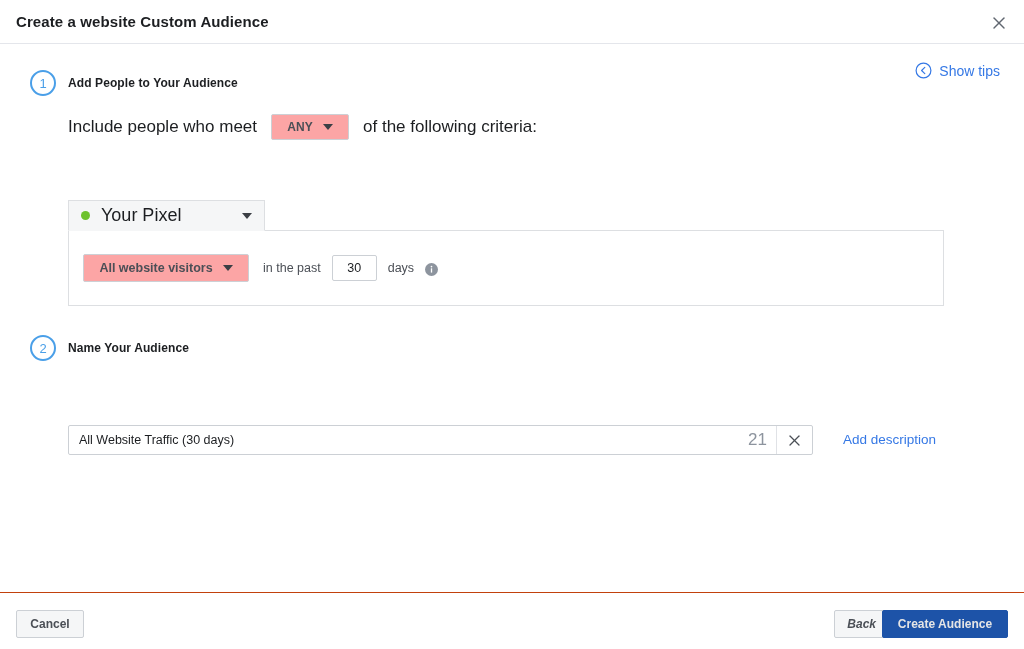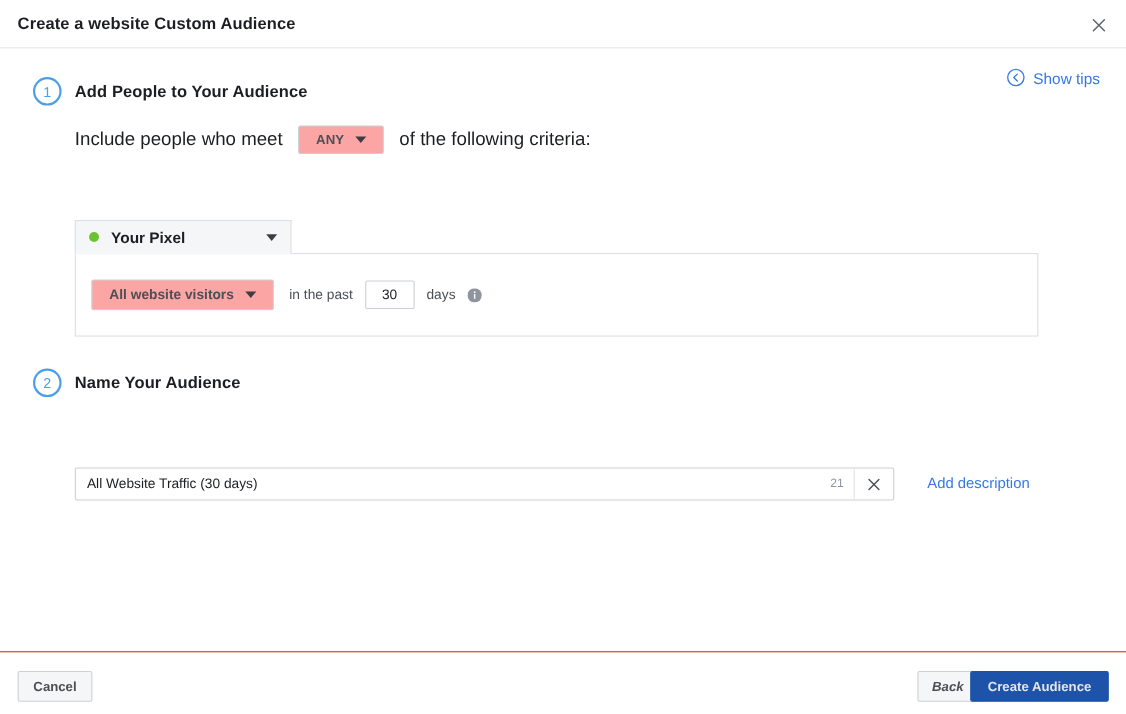--- a/index.html
+++ b/index.html
@@ -86,21 +86,21 @@
     box-sizing: border-box;
     display: flex;
     align-items: center;
     justify-content: center;
     font-size: 13px;
     color: #4a9fe8;
     background: #ffffff;
     flex: none;
   }
   .step-title {
-    font-size: 15px;
+    font-size: 12px;
     font-weight: bold;
     color: #1c1e21;
     letter-spacing: 0.1px;
   }
 
   #step1-header { left: 30px; top: 26px; }
   #step2-header { left: 30px; top: 291px; }
 
   
   .criteria-line {
@@ -161,22 +161,22 @@
     z-index: 3;
   }
   .pixel-dot {
     width: 9px;
     height: 9px;
     border-radius: 50%;
     background: #6ec22e;
     flex: none;
   }
   .pixel-label {
-    font-size: 14px;
-    font-weight: bold;
+    font-size: 18px;
+    font-weight: normal;
     color: #1c1e21;
     margin-left: 11px;
   }
   .pixel-tab .caret { margin-left: auto; }
 
   .criteria-panel {
     position: absolute;
     left: 68px;
     top: 186px;
     width: 876px;
@@ -271,21 +271,21 @@
     font-family: Liberation Sans, sans-serif;
     font-size: 12.5px;
     color: #1c1e21;
     background: transparent;
     min-width: 0;
   }
   .char-count {
     display: flex;
     align-items: center;
     padding: 0 9px;
-    font-size: 11px;
+    font-size: 17px;
     color: #8d949e;
     user-select: none;
     text-align: center;
   }
   .clear-btn {
     width: 36px;
     border: none;
     border-left: 1px solid #e0e2e6;
     background: transparent;
     display: flex;

